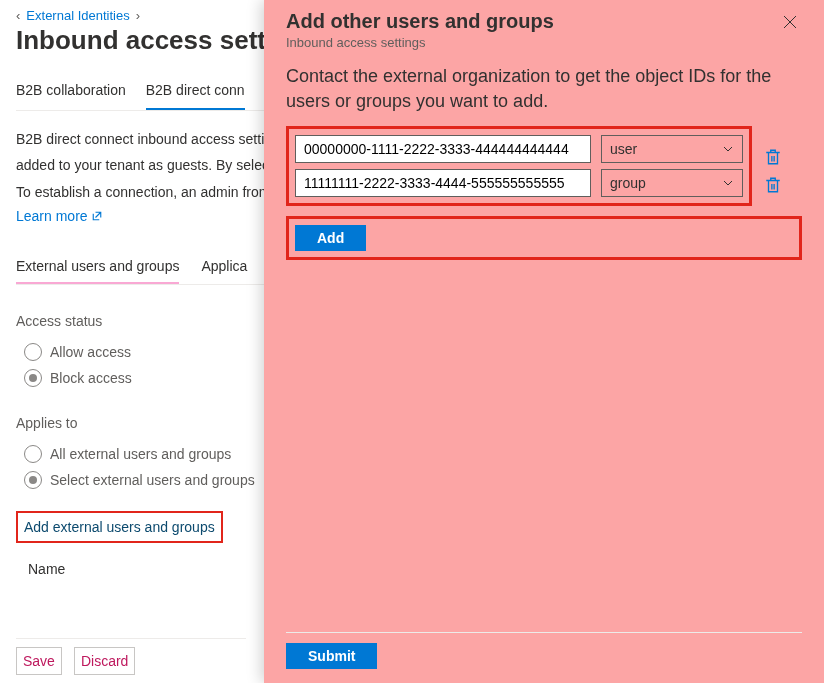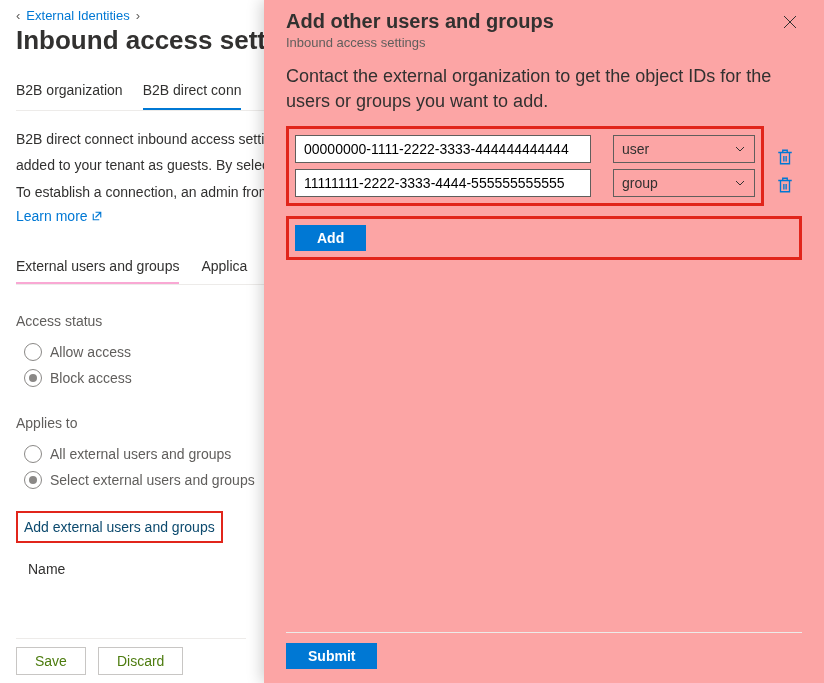--- a/index.html
+++ b/index.html
@@ -122,22 +122,22 @@
     position: absolute;
     left: 16px; bottom: 8px;
     display: flex; gap: 12px;
     border-top: 1px solid #edebe9;
     padding-top: 8px;
     width: 230px;
   }
   .btn-secondary {
     background: #ffffff;
     border: 1px solid #c8c6c4;
-    color: #4d7c0f;
-    padding: 5px 18px;
+    color: #be185d;
+    padding: 5px 6px;
     font-size: 14px;
     cursor: pointer;
   }
 
   
   .panel {
     position: absolute;
     top: 0; right: 0;
     width: 560px; height: 683px;
     background: #fca5a5;
@@ -169,21 +169,21 @@
     margin-bottom: 12px;
     line-height: 1.4;
   }
   .rows-box {
     border: 3px solid #e1251b;
     padding: 6px 6px;
     margin-bottom: 10px;
     display: inline-block;
   }
   .row-line {
-    display: flex; gap: 22px; align-items: center;
+    display: flex; gap: 10px; align-items: center;
     margin-bottom: 6px;
     justify-content: center;
   }
   .row-line:last-child { margin-bottom: 0; }
   .obj-input {
     width: 296px;
     height: 28px;
     border: 1px solid #605e5c;
     padding: 2px 8px;
     font-size: 14px;
@@ -235,21 +235,21 @@
   <div class="main">
     <div class="breadcrumb">
       <span class="chev">‹</span>
       <a href="#">External Identities</a>
       <span class="chev">›</span>
     </div>
 
     <h1 class="page-title">Inbound access setting</h1>
 
     <div class="tabs-row1">
-      <div class="tab1">B2B organization</div>
+      <div class="tab1">B2B collaboration</div>
       <div class="tab1 active">B2B direct conn</div>
     </div>
 
     <div class="desc">B2B direct connect inbound access setting</div>
     <div class="desc">added to your tenant as guests. By selecti</div>
     <div class="desc">To establish a connection, an admin from t</div>
     <div class="learn-more">
       <a href="#">
         <span>Learn more</span>
         <svg width="12" height="12" viewBox="0 0 16 16" fill="none" stroke="#0078d4" stroke-width="1.5">

